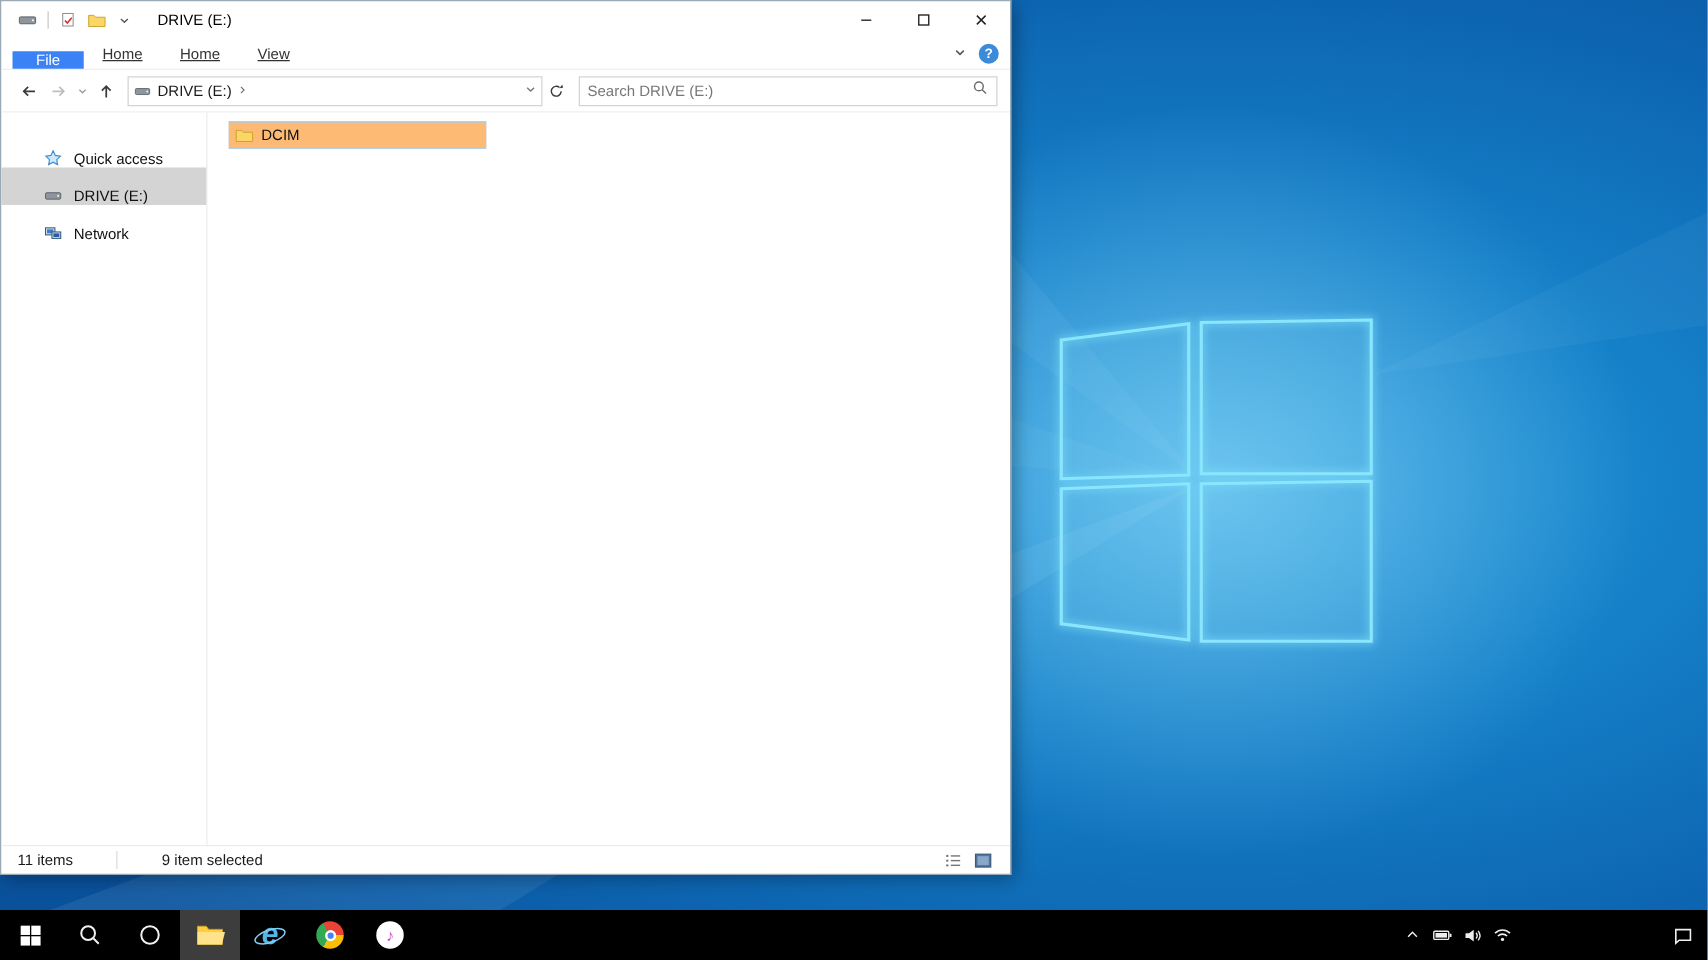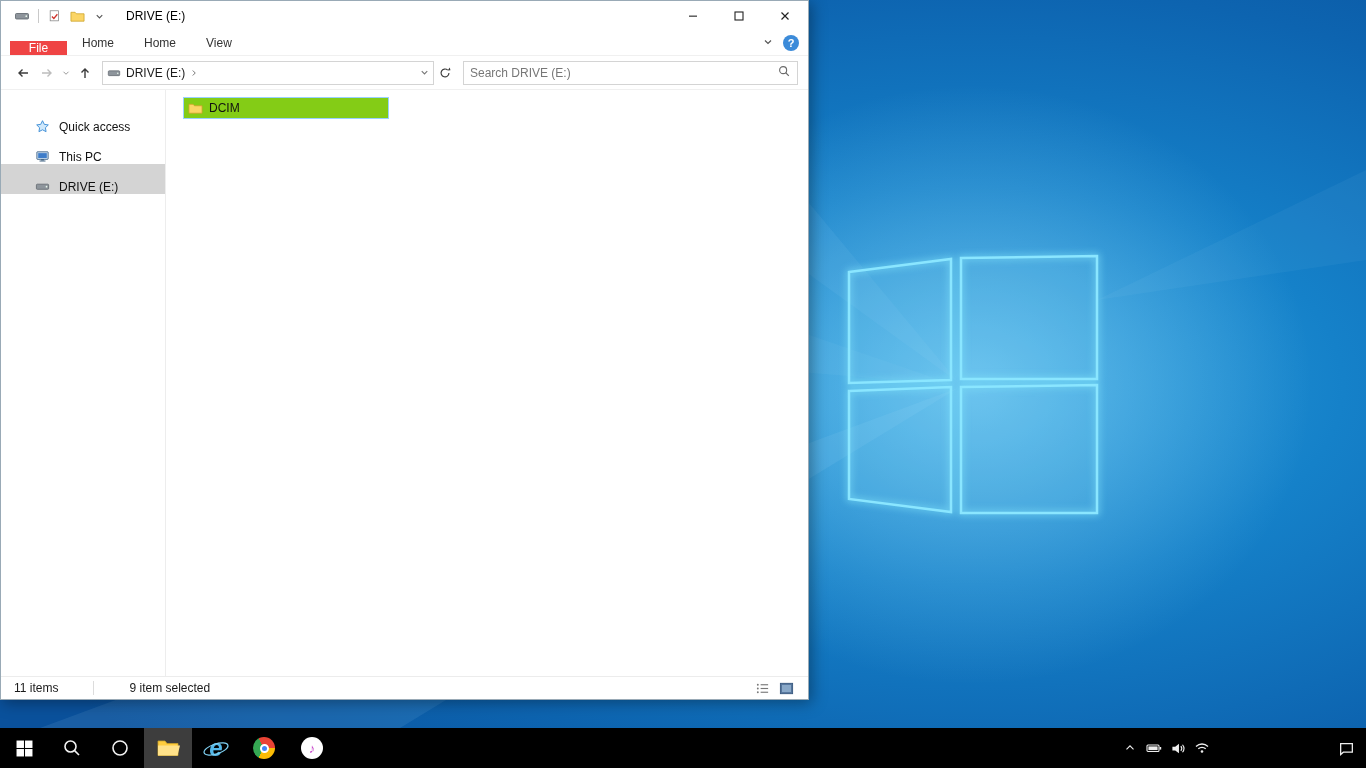--- a/index.html
+++ b/index.html
@@ -15,22 +15,22 @@
             box-shadow:3px 3px 14px rgba(0,0,0,.35); }
 
   .titlebar { height:30px; display:flex; align-items:center; padding-left:10px; flex:none; }
   .qat-icon { width:18px; height:18px; display:flex; align-items:center; justify-content:center; margin:0 2px; }
   .tb-sep { width:1px; height:14px; background:#c9c9c9; margin:0 5px; }
   .win-title { font-size:12px; color:#000; margin-left:16px; white-space:nowrap; }
   .win-controls { margin-left:auto; display:flex; height:30px; }
   .win-btn { width:46px; height:30px; border:none; background:transparent; display:flex; align-items:center; justify-content:center; }
 
   .ribbon { height:25px; display:flex; align-items:stretch; font-size:12px; flex:none; border-bottom:1px solid #f0f0f0; }
-  .file-tab { background:#ef4444; color:#fff; width:57px; margin-left:9px; display:flex; align-items:center; justify-content:center;margin-top:10px; }
-  .rtab { padding:0 15px; display:flex; align-items:center; color:#333; }
+  .file-tab { background:#3b82f6; color:#fff; width:57px; margin-left:9px; display:flex; align-items:center; justify-content:center;margin-top:10px; }
+  .rtab { padding:0 15px; display:flex; align-items:center; color:#333;text-decoration:underline; }
   .ribbon-right { margin-left:auto; display:flex; align-items:center; gap:9px; padding-right:9px; }
   .help-circle { width:16px; height:16px; border-radius:50%; background:#3c8bd9; color:#fff; font-size:11px; font-weight:bold; display:flex; align-items:center; justify-content:center; }
 
   .navbar { height:34px; display:flex; align-items:center; padding:0 10px; flex:none; border-bottom:1px solid #f0f0f0; }
   .nav-btn { width:24px; height:24px; display:flex; align-items:center; justify-content:center; border:none; background:transparent; }
   .nav-chev { width:14px; }
   .addr-box { height:24px; width:332px; margin-left:5px; border:1px solid #d4d4d4; display:flex; align-items:center; padding:0 3px; }
   .addr-crumb { display:flex; align-items:center; gap:5px; font-size:12px; color:#1a1a1a; padding:0 4px; }
   .addr-spacer { flex:1; }
   .refresh-btn { width:22px; height:24px; border:none; background:transparent; display:flex; align-items:center; justify-content:center; }
@@ -39,21 +39,21 @@
   .search-box input::placeholder { color:#777; }
 
   .win-body { flex:1; display:flex; min-height:0; }
   .sidebar { width:165px; flex:none; padding-top:14px; border-right:1px solid #ededed; }
   .side-item { height:30px; display:flex; align-items:flex-end; gap:9px; padding-left:33px; font-size:12px; color:#111; }
   .side-item.selected { background:#d4d4d4; }
   .icon16 { width:16px; height:16px; flex:none; display:flex; align-items:center; justify-content:center; }
 
   .content { flex:1; padding:7px 0 0 17px; }
   .file-item { width:206px; height:22px; display:flex; align-items:center; gap:6px; padding-left:3px; font-size:12px; color:#111; border:1px solid transparent; }
-  .file-item.selected { background:#84cc16; border:1px solid #99d1ff; }
+  .file-item.selected { background:#fdba74; border:1px solid #99d1ff; }
 
   .statusbar { height:23px; flex:none; border-top:1px solid #ececec; display:flex; align-items:center; font-size:12px; color:#1a1a1a; padding:0 13px;gap:24px; }
   .status-sep { width:1px; height:14px; background:#dcdcdc; margin:0 11px; }
   .status-views { margin-left:auto; display:flex; gap:6px; }
   .view-btn { width:18px; height:18px; display:flex; align-items:center; justify-content:center; border:none; background:transparent; }
 
   
   .taskbar { position:absolute; left:0; top:728px; width:1366px; height:40px; background:#000; z-index:20; display:flex; align-items:stretch; }
   .task-btn { width:48px; height:40px; border:none; background:transparent; display:flex; align-items:center; justify-content:center; position:relative; }
   .task-btn.active { background:#3d3d3d; }
@@ -235,42 +235,42 @@
       <div class="side-item">
         <span class="icon16">
           <svg viewBox="0 0 16 16" width="15" height="15">
               <path d="M8 1.8 l1.9 3.9 4.3 .6 -3.1 3 .7 4.2 L8 11.5 4.2 13.5 l.7 -4.2 -3.1 -3 4.3 -.6 z" fill="#cfe8fb" stroke="#3e8ed6" stroke-width="1"></path>
             </svg>
         </span>
         <span>Quick access</span>
       </div>
 
 
-      <div class="side-item">
-        <span class="icon16">
-          <svg viewBox="0 0 16 16" width="15" height="15">
-              <rect x="2" y="3" width="12" height="8" rx="0.5" fill="#cfe4f7" stroke="#36597c" stroke-width="0.9"></rect>
-              <rect x="3.4" y="4.4" width="9.2" height="5.2" fill="#3d7cc9"></rect>
-              <rect x="6.5" y="11" width="3" height="1.2" fill="#36597c"></rect>
-              <rect x="4.8" y="12.3" width="6.4" height="1" fill="#36597c"></rect>
-            </svg>
-        </span>
-        <span>This PC</span>
-      </div>
 
       <div class="side-item selected">
         <span class="icon16">
           <svg viewBox="0 0 16 16" width="15" height="15">
               <rect x="1.5" y="5.5" width="13" height="5.5" rx="1" fill="#8e959c" stroke="#5c636a" stroke-width="0.8"></rect>
               <circle cx="12.3" cy="8.2" r="0.9" fill="#e8f7ea"></circle>
             </svg>
         </span>
         <span>DRIVE (E:)</span>
       </div>
 
+      <div class="side-item">
+        <span class="icon16">
+          <svg viewBox="0 0 16 16" width="15" height="15">
+              <rect x="1.5" y="3.5" width="8" height="6" fill="#cfe4f7" stroke="#36597c" stroke-width="0.9"></rect>
+              <rect x="2.8" y="4.8" width="5.4" height="3.4" fill="#3d7cc9"></rect>
+              <rect x="7" y="7" width="7.5" height="5.5" fill="#cfe4f7" stroke="#36597c" stroke-width="0.9"></rect>
+              <rect x="8.2" y="8.2" width="5.1" height="3.1" fill="#2a5d9e"></rect>
+            </svg>
+        </span>
+        <span>Network</span>
+      </div>
 
     </div>
 
     <div class="content">
       <div class="file-item selected">
         <span class="icon16">
           <svg viewBox="0 0 16 16" width="15" height="15">
               <path d="M1 3.5 h4.4 l1.5 1.6 H15 V13 H1 z" fill="#fbd566" stroke="#c9a227" stroke-width="0.8"></path>
             </svg>
         </span>

